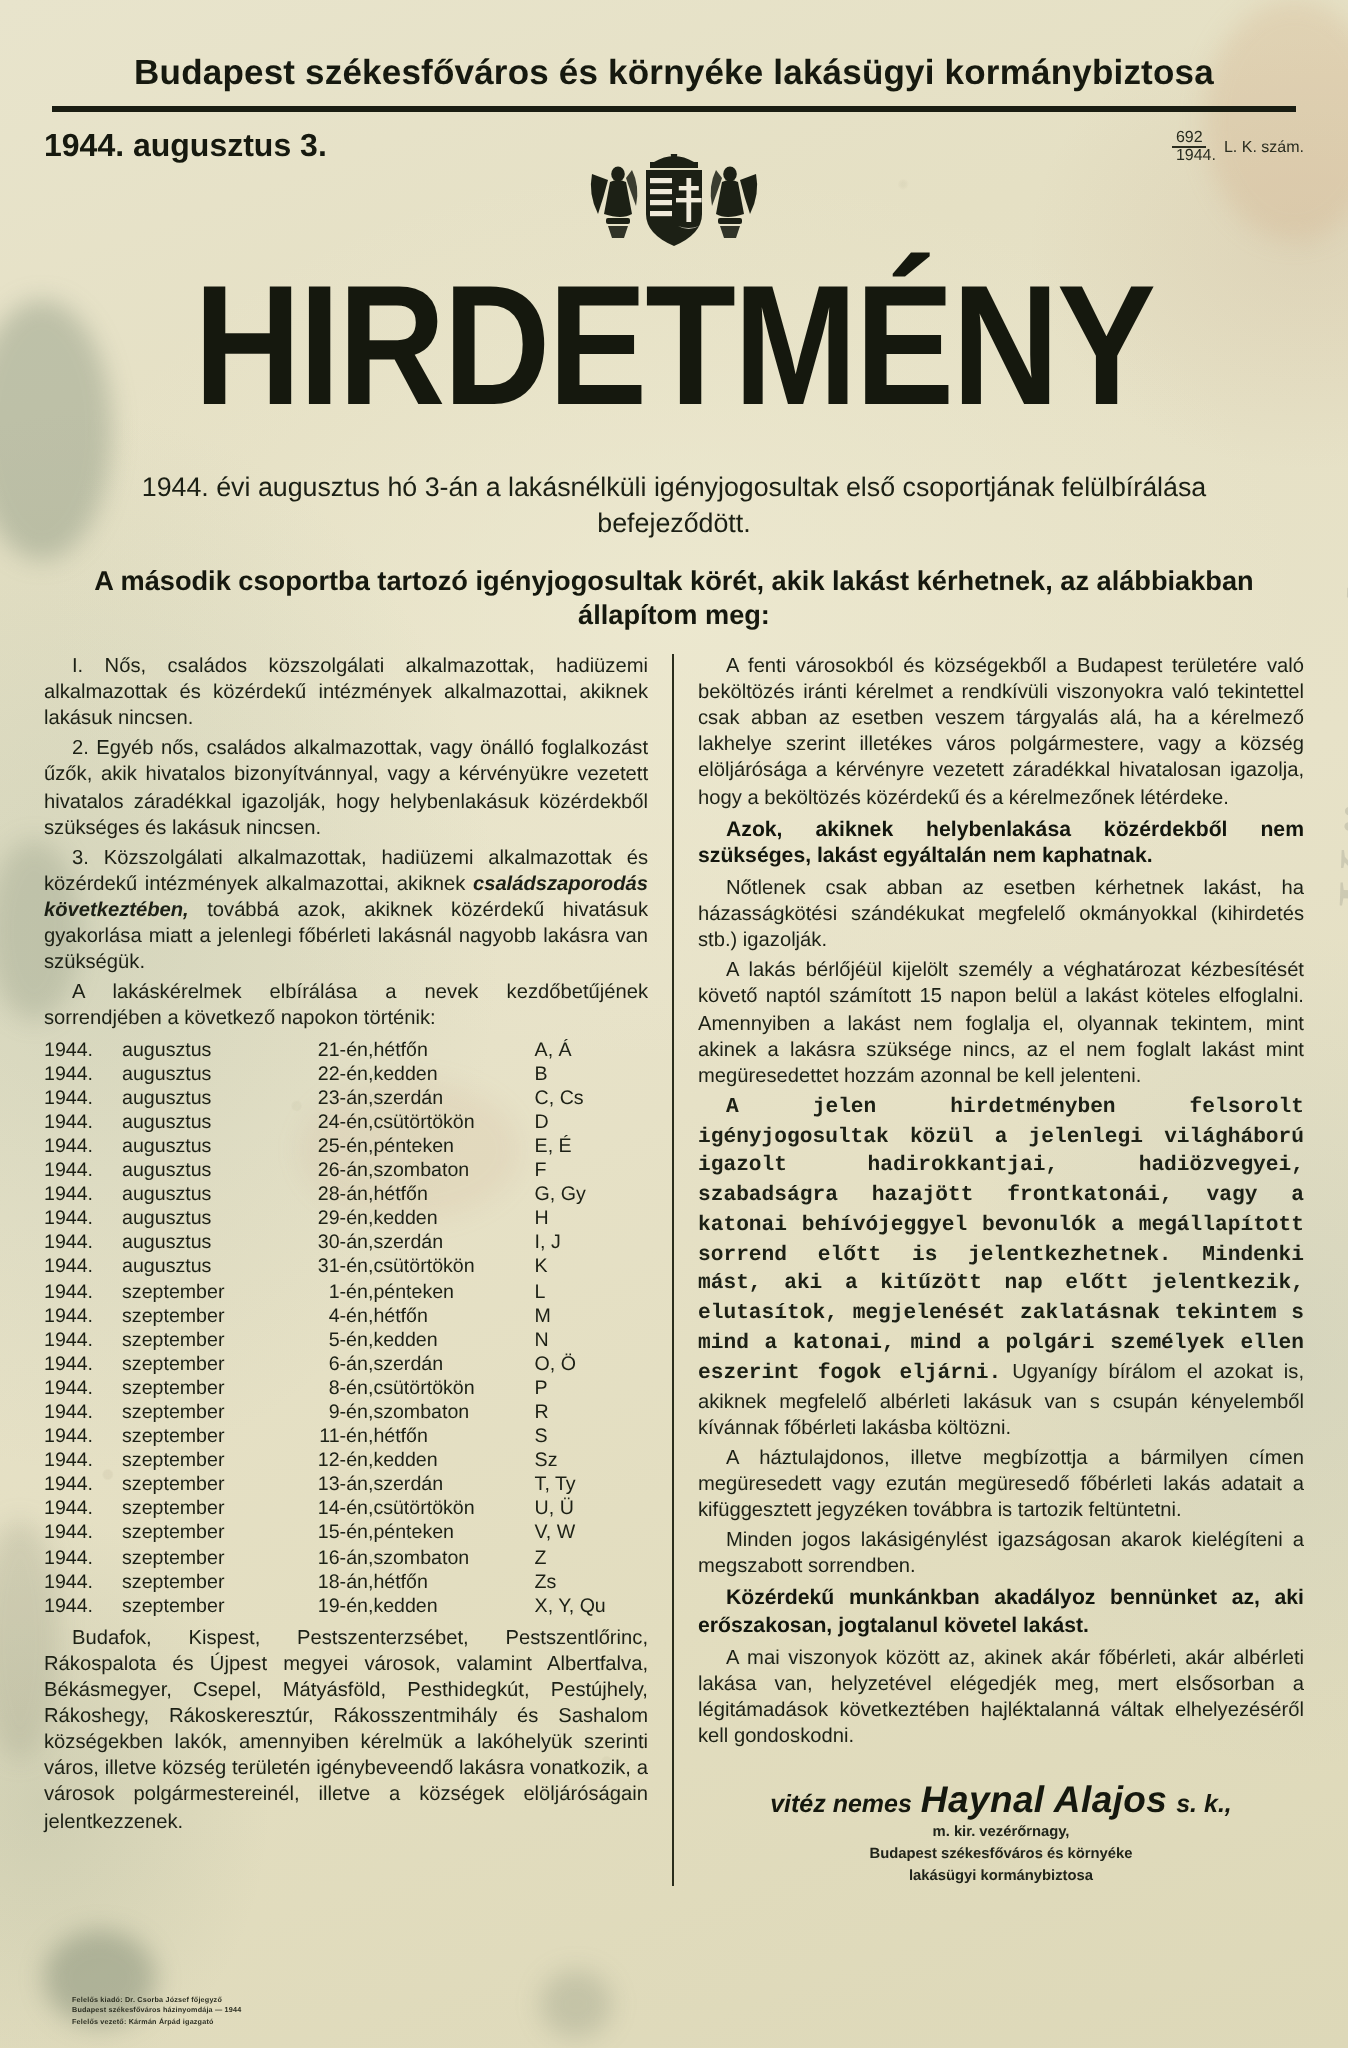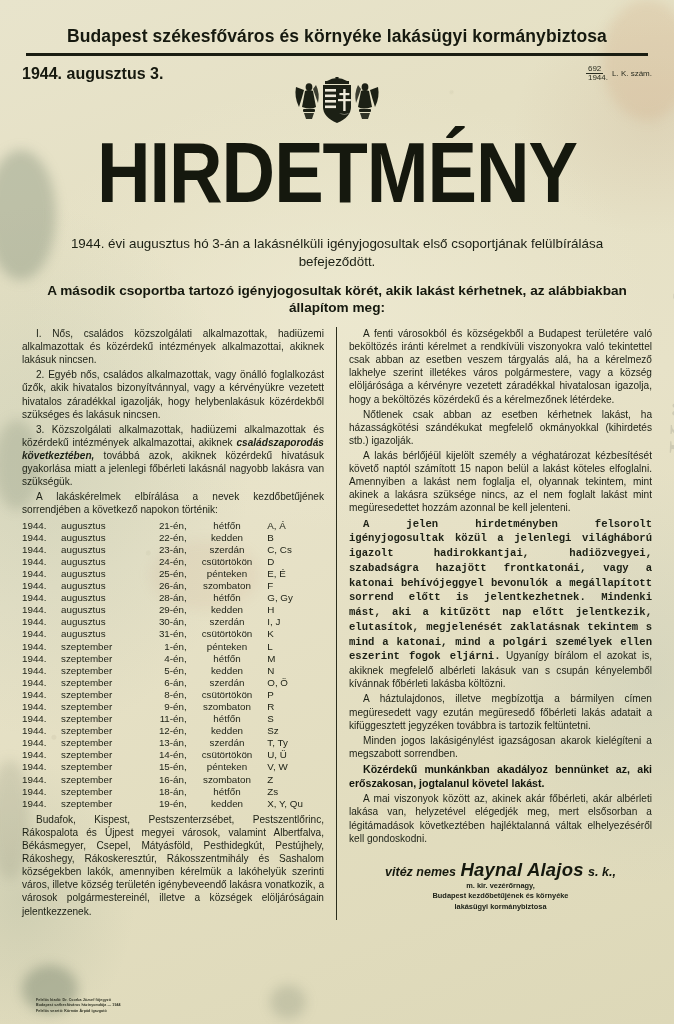--- a/index.html
+++ b/index.html
@@ -146,21 +146,21 @@
   }
 
   
   table.schedule { width:100%; border-collapse:collapse; margin:3px 0 3px 0; }
   table.schedule td {
     font-size:9.8px; line-height:1.235; padding:0; color:#1c2015; white-space:nowrap;
   }
   td.c-year  { padding-left:20px; }
   td.c-month { padding-left:5px; }
   td.c-day   { padding-left:8px; text-align:right; }
-  td.c-wday  { padding-left:4px;text-align:center; }
+  td.c-wday  { padding-left:4px; }
   td.c-letters { padding-left:9px; }
 
   
   .sig { text-align:center; margin-top:14px; }
   .sig-name {
     font-weight:bold; font-style:italic; color:#15180e;
   }
   .sig-name .small { font-size:12.5px; }
   .sig-name .big   { font-size:18.5px; letter-spacing:.2px; }
   .sig-line { font-size:7.4px; font-weight:bold; color:#20241a; line-height:1.45; }
@@ -441,20 +441,21 @@
             </tbody>
         </table>
 
         <p class="p">Budafok, Kispest, Pestszenterzsébet, Pestszentlőrinc, Rákospalota és Újpest megyei városok, valamint Albertfalva, Békásmegyer, Csepel, Mátyásföld, Pesthidegkút, Pestújhely, Rákoshegy, Rákoskeresztúr, Rákosszentmihály és Sashalom községekben lakók, amennyiben kérelmük a lakóhelyük szerinti város, illetve község területén igénybeveendő lakásra vonatkozik, a városok polgármestereinél, illetve a községek elöljáróságain jelentkezzenek.</p>
       </div>
 
       <div class="col right">
 
         <p class="p">A fenti városokból és községekből a Budapest területére való beköltözés iránti kérelmet a rendkívüli viszonyokra való tekintettel csak abban az esetben veszem tárgyalás alá, ha a kérelmező lakhelye szerint illetékes város polgármestere, vagy a község elöljárósága a kérvényre vezetett záradékkal hivatalosan igazolja, hogy a beköltözés közérdekű és a kérelmezőnek létérdeke.</p>
 
+        <p class="strong-block">Azok, akiknek helybenlakása közérdekből nem szükséges, lakást egyáltalán nem kaphatnak.</p>
 
         <p class="p">Nőtlenek csak abban az esetben kérhetnek lakást, ha házasságkötési szándékukat megfelelő okmányokkal (kihirdetés stb.) igazolják.</p>
         <p class="p">A lakás bérlőjéül kijelölt személy a véghatározat kézbesítését követő naptól számított 15 napon belül a lakást köteles elfoglalni. Amennyiben a lakást nem foglalja el, olyannak tekintem, mint akinek a lakásra szüksége nincs, az el nem foglalt lakást mint megüresedettet hozzám azonnal be kell jelenteni.</p>
 
         <p class="p">
           <span class="b" style="font-size:10.6px">A jelen hirdetményben felsorolt igényjogosultak közül a jelenlegi világháború igazolt hadirokkantjai, hadiözvegyei, szabadságra hazajött frontkatonái, vagy a katonai behívójeggyel bevonulók a megállapított sorrend előtt is jelentkezhetnek. Mindenki mást, aki a kitűzött nap előtt jelentkezik, elutasítok, megjelenését zaklatásnak tekintem s mind a katonai, mind a polgári személyek ellen eszerint fogok eljárni.</span><span> Ugyanígy bírálom el azokat is, akiknek megfelelő albérleti lakásuk van s csupán kényelemből kívánnak főbérleti lakásba költözni.</span>
         </p>
 
         <p class="p">A háztulajdonos, illetve megbízottja a bármilyen címen megüresedett vagy ezután megüresedő főbérleti lakás adatait a kifüggesztett jegyzéken továbbra is tartozik feltüntetni.</p>
         <p class="p">Minden jogos lakásigénylést igazságosan akarok kielégíteni a megszabott sorrendben.</p>
@@ -463,21 +464,21 @@
 
         <p class="p">A mai viszonyok között az, akinek akár főbérleti, akár albérleti lakása van, helyzetével elégedjék meg, mert elsősorban a légitámadások következtében hajléktalanná váltak elhelyezéséről kell gondoskodni.</p>
 
         <div class="sig">
           <div class="sig-name">
             <span class="small">vitéz nemes</span>
             <span class="big">Haynal Alajos</span>
             <span class="small">s. k.,</span>
           </div>
           <div class="sig-line">m. kir. vezérőrnagy,</div>
-          <div class="sig-line">Budapest kezdőbetűjének és környéke</div>
+          <div class="sig-line">Budapest székesfőváros és környéke</div>
           <div class="sig-line">lakásügyi kormánybiztosa</div>
         </div>
       </div>
     </div>
   </div>
 
   <div class="imprint">
     <div>Felelős kiadó: Dr. Csorba József főjegyző</div>
     <div>Budapest székesfőváros házinyomdája — 1944</div>
     <div>Felelős vezető: Kármán Árpád igazgató</div>

